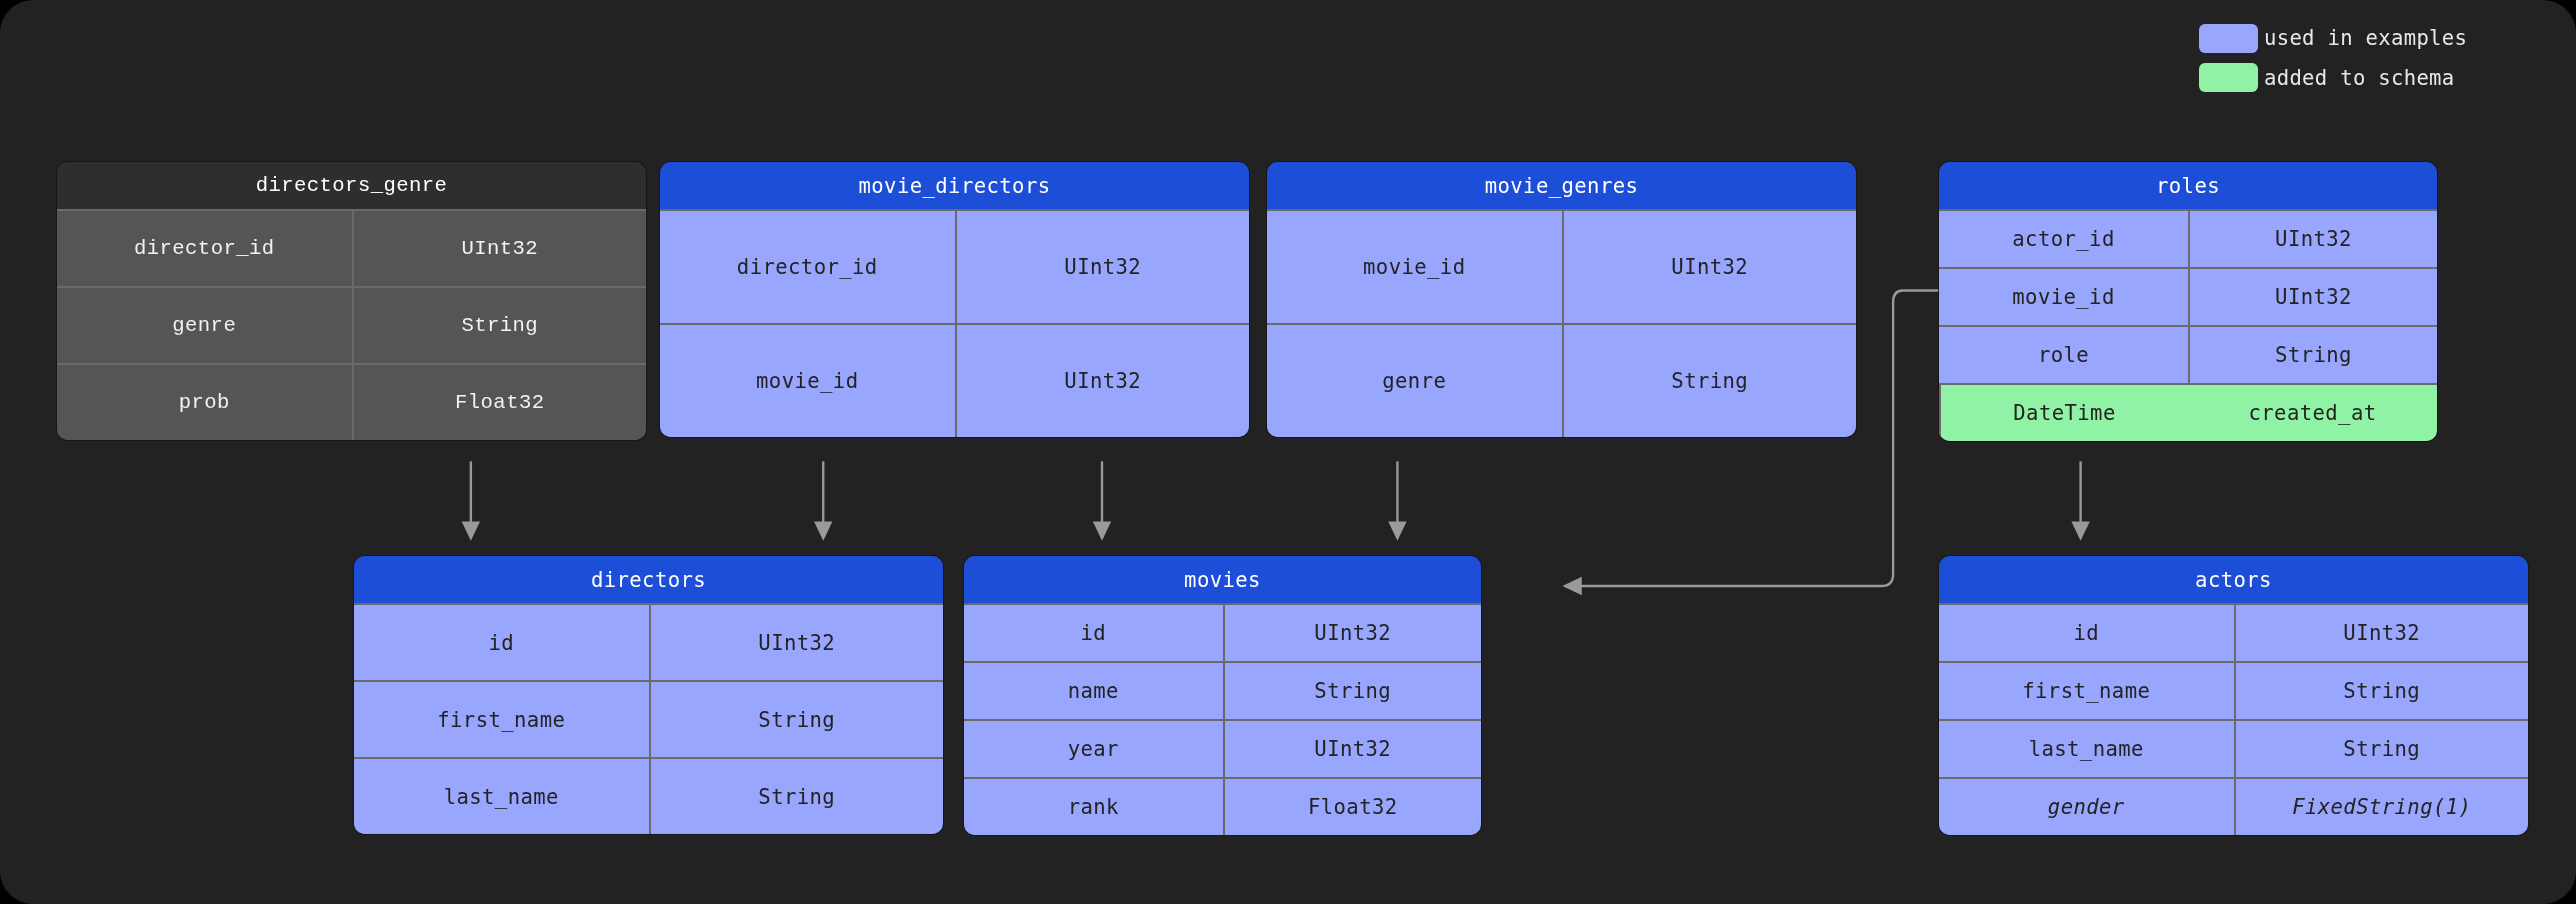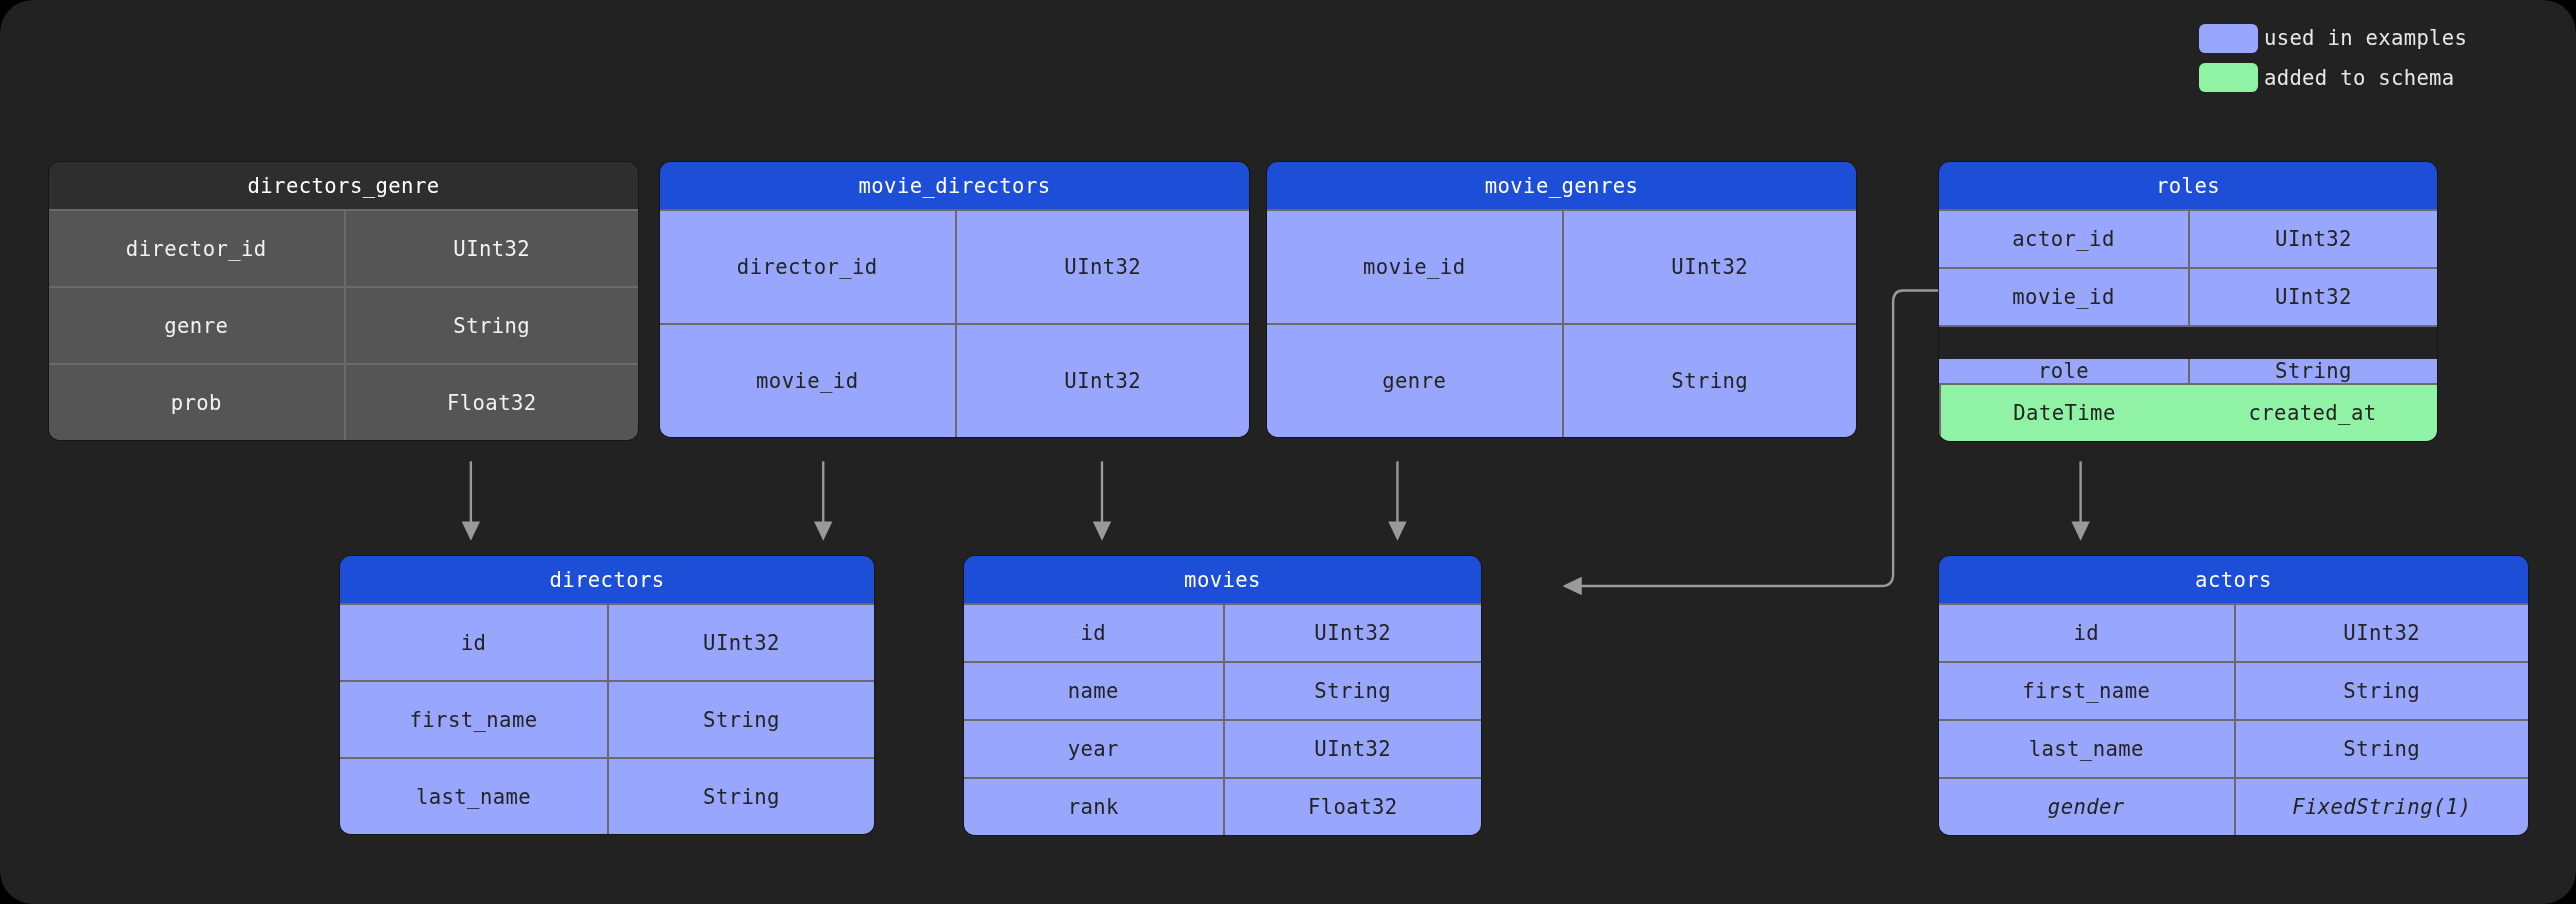--- a/index.html
+++ b/index.html
@@ -141,21 +141,21 @@
     <div class="legend-row">
       <span class="legend-swatch" style="background:#99a6fd"></span>
       <span class="legend-label">used in examples</span>
     </div>
     <div class="legend-row">
       <span class="legend-swatch" style="background:#90f2a5"></span>
       <span class="legend-label">added to schema</span>
     </div>
   </div>
 
-  <div class="tbl theme-grey" style="left:49px; top:162px; width:589px;">
+  <div class="tbl theme-grey" style="left:57px; top:162px; width:589px;font-family:Liberation Mono, monospace;">
     <div class="tbl-head">directors_genre</div>
     <div class="tbl-row" style="height:75px;">
       <div class="cell cell-name">director_id</div>
       <div class="cell cell-type">UInt32</div>
     </div>
     <div class="tbl-row" style="height:75px;">
       <div class="cell cell-name">genre</div>
       <div class="cell cell-type">String</div>
     </div>
     <div class="tbl-row" style="height:75px;">
@@ -191,31 +191,31 @@
   <div class="tbl theme-blue" style="left:1939px; top:162px; width:498px;">
     <div class="tbl-head">roles</div>
     <div class="tbl-row" style="height:56px;">
       <div class="cell cell-name">actor_id</div>
       <div class="cell cell-type">UInt32</div>
     </div>
     <div class="tbl-row" style="height:56px;">
       <div class="cell cell-name">movie_id</div>
       <div class="cell cell-type">UInt32</div>
     </div>
-    <div class="tbl-row" style="height:56px;align-items:flex-end;">
+    <div class="tbl-row" style="height:56px;">
       <div class="cell cell-name">role</div>
       <div class="cell cell-type">String</div>
     </div>
     <div class="tbl-row row-added" style="height:56px;">
       <div class="cell cell-type">DateTime</div>
       <div class="cell cell-name">created_at</div>
     </div>
   </div>
 
-  <div class="tbl theme-blue" style="left:340px; top:556px; width:534px;">
+  <div class="tbl theme-blue" style="left:354px; top:556px; width:589px;">
     <div class="tbl-head">directors</div>
     <div class="tbl-row" style="height:75px;">
       <div class="cell cell-name">id</div>
       <div class="cell cell-type">UInt32</div>
     </div>
     <div class="tbl-row" style="height:75px;">
       <div class="cell cell-name">first_name</div>
       <div class="cell cell-type">String</div>
     </div>
     <div class="tbl-row" style="height:75px;">

